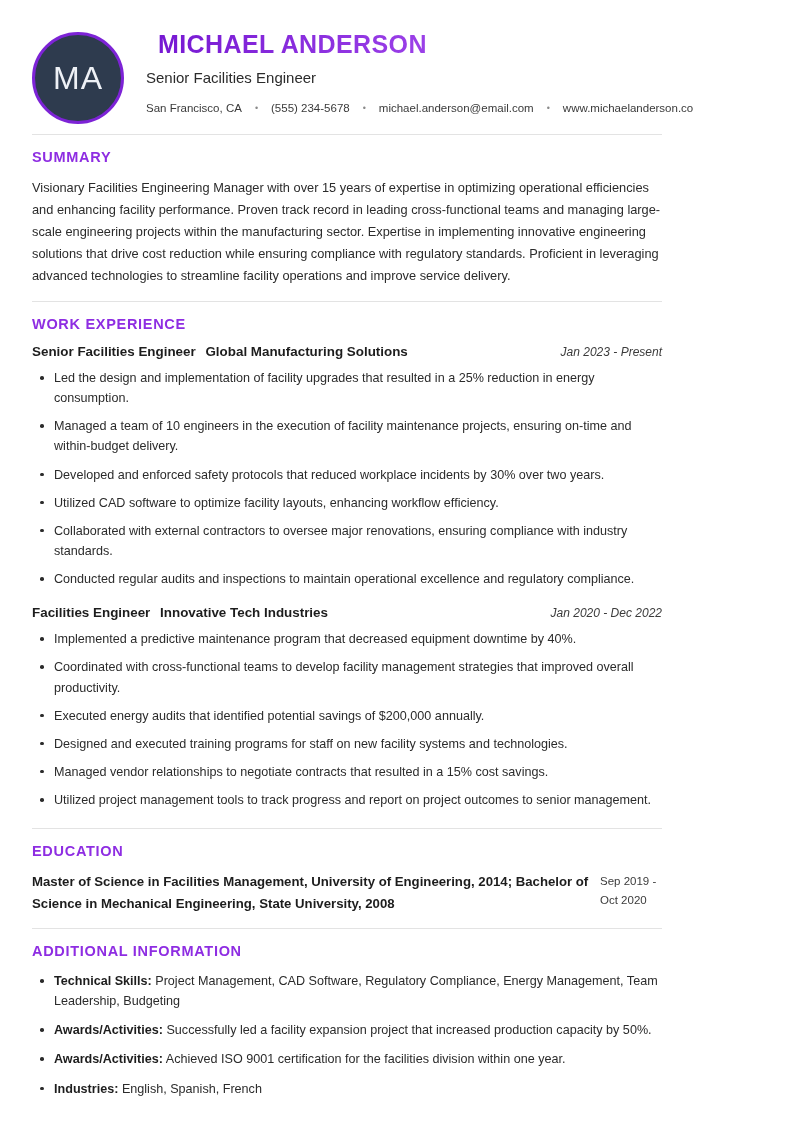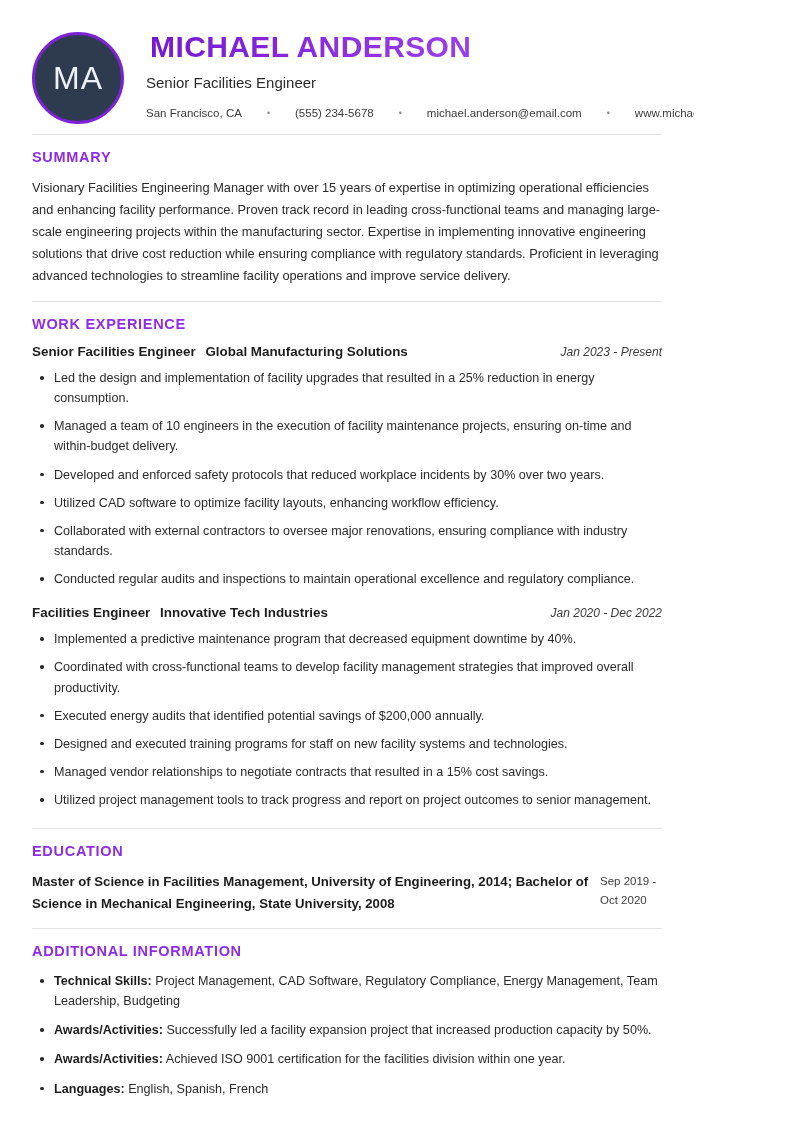--- a/index.html
+++ b/index.html
@@ -49,42 +49,42 @@
     font-size: 32px;
     font-weight: 400;
     letter-spacing: 1px;
   }
   .header-text {
     flex: 1;
     padding-left: 22px;
     padding-top: 2px;
   }
   .full-name {
-    font-size: 30px;
+    font-size: 25px;
     font-weight: bold;
     letter-spacing: 0.4px;
-    margin: 0 0 10px 4px;
+    margin: 0 0 10px 12px;
     background: linear-gradient(90deg, #7618d2 0%, #9b40e8 100%);
     -webkit-background-clip: text;
     background-clip: text;
     color: transparent;
     -webkit-text-fill-color: transparent;
     display: inline-block;
   }
   .job-title-header {
     font-size: 15px;
     color: #2b2b2b;
     margin: 0 0 16px 0;
     font-weight: 400;
   }
   .contact-row {
     display: flex;
     justify-content: flex-end;
     align-items: center;
-    gap: 12px;
+    gap: 0;
     font-size: 11.5px;
     color: #3a3a3a;
     padding-right: 2px;
   }
   .contact-item { white-space: nowrap; }
   .contact-sep {
     color: #8a8a8a;
     padding: 0 13px;
     font-size: 9px;
     line-height: 1;
@@ -289,20 +289,20 @@
         </li>
         <li>
           <span class="addl-label">Awards/Activities:</span>
           <span>Successfully led a facility expansion project that increased production capacity by 50%.</span>
         </li>
         <li>
           <span class="addl-label">Awards/Activities:</span>
           <span>Achieved ISO 9001 certification for the facilities division within one year.</span>
         </li>
         <li>
-          <span class="addl-label">Languages:</span>
+          <span class="addl-label">Industries:</span>
           <span>English,  Spanish,  French</span>
         </li>
       </ul>
     </div>
   </div>
 
 </div>
 
 </body></html>

